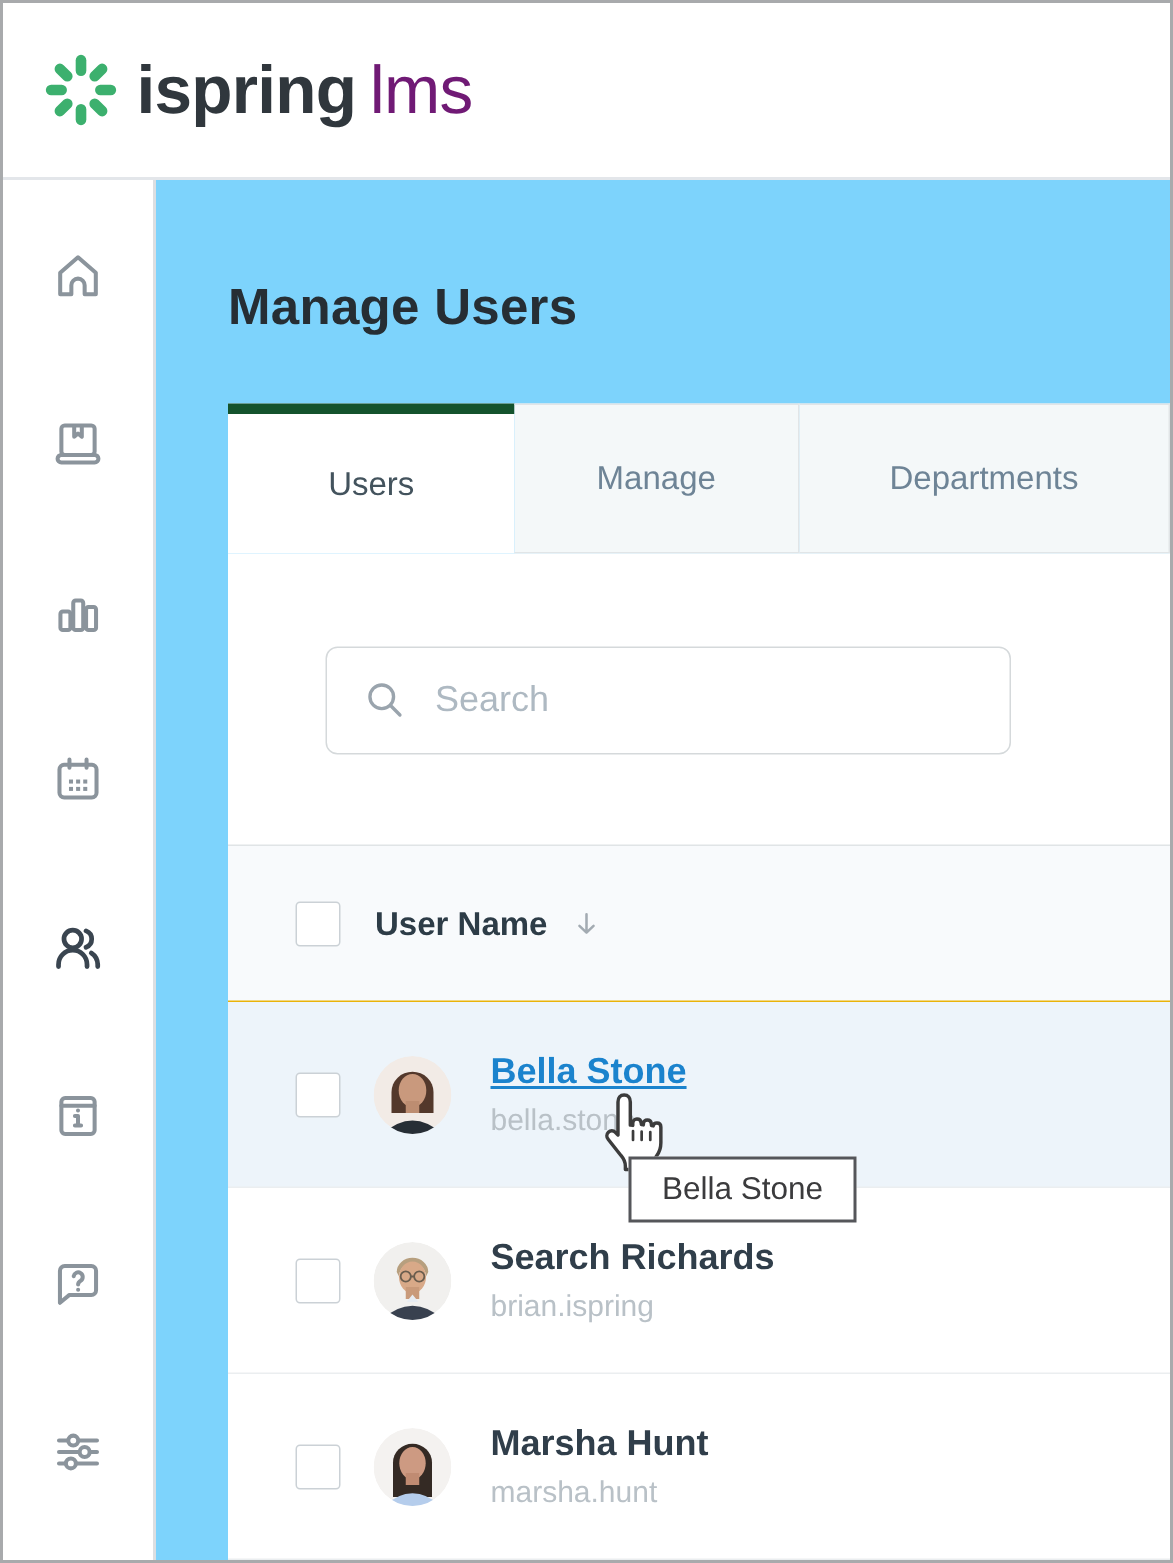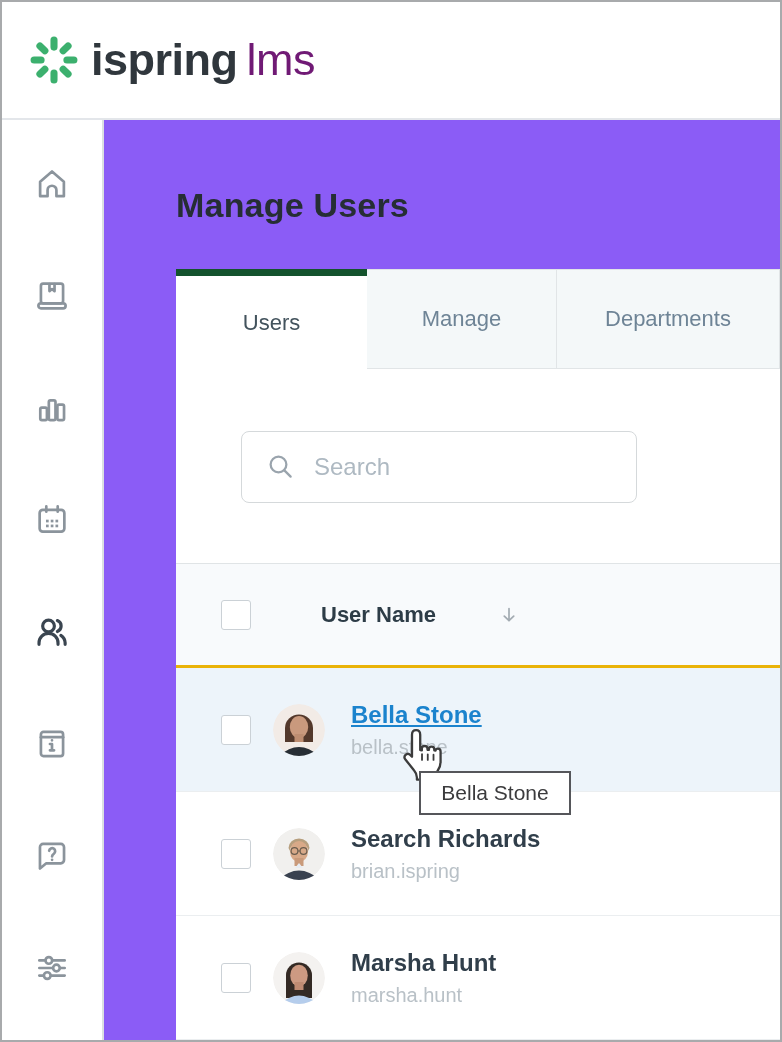--- a/index.html
+++ b/index.html
@@ -31,52 +31,52 @@
     padding-top:45px; gap:74px; flex:none;
   }
   .side-item { width:38px; height:38px; display:flex; align-items:center; justify-content:center;
     background:none; border:none; cursor:pointer; color:#8b949c; }
   .side-item svg { width:38px; height:38px; stroke:currentColor; fill:none;
     stroke-width:1.7; stroke-linecap:round; stroke-linejoin:round; }
   .side-item .fillpart { fill:currentColor; stroke:none; }
   .side-item.active { color:#3a4550; }
   .side-item.active svg { stroke-width:2; }
 
-  .main { flex:1; background:#8b5cf6; padding-left:72px; display:flex; flex-direction:column; min-width:0; }
+  .main { flex:1; background:#7dd3fc; padding-left:48px; display:flex; flex-direction:column; min-width:0; }
 
   .page-title { margin-top:66px; font-size:34px; font-weight:700; color:#262e34; letter-spacing:0.2px; }
 
   
   .tabs { display:flex; margin-top:44px; height:100px; flex:none; }
   .tab { display:flex; align-items:center; justify-content:center; font-size:22px; cursor:pointer; }
   .tab-active { width:191px; background:#fff; border-top:7px solid #14532d; color:#43535d; }
   .tab-inactive { background:#f4f8f9; border:1px solid #e1e5e7; color:#6e8496; }
   .tab-roles { width:190px; border-left:none; }
   .tab-departments { flex:1; border-left:none; }
 
   
   .panel { background:#fff; flex:1; display:flex; flex-direction:column; }
 
   .search-box {
-    margin:62px 0 0 65px; width:396px; height:72px;
+    margin:62px 0 0 65px; width:457px; height:72px;
     border:1px solid #d5d9db; border-radius:8px;
     display:flex; align-items:center; padding:0 20px 0 24px; gap:18px; background:#fff;justify-content:space-between;
   }
   .search-box svg { width:30px; height:30px; stroke:#9aa4ad; fill:none; stroke-width:1.8; stroke-linecap:round; flex:none; }
   .search-box input {
     border:none; outline:none; flex:1; font-size:24px; color:#333;
     font-family:"Liberation Sans", sans-serif; background:transparent;
   }
   .search-box input::placeholder { color:#aeb9c2; opacity:1; }
 
   
   .table { margin-top:60px; border-top:1px solid #e0e4e6; }
   .thead {
-    height:104px; background:#f8fafc; border-bottom:3px solid #eab308;
-    display:flex; align-items:center; padding-left:45px;gap:47px;
+    height:104px; background:#f8fafc; border-bottom:1px solid #eab308;
+    display:flex; align-items:center; padding-left:45px;
   }
   .col-label { font-size:22px; font-weight:700; color:#2d3c47; margin-left:23px; }
   .sort-icon { width:24px; height:24px; margin-left:14px; }
   .sort-icon svg { width:24px; height:24px; stroke:#a3abb2; fill:none; stroke-width:1.7; stroke-linecap:round; stroke-linejoin:round; }
 
   .row {
     height:124px; display:flex; align-items:center; padding-left:45px;
     border-bottom:1px solid #ebeef0; background:#fff;
   }
   .row-hovered { background:#edf4fa; }

